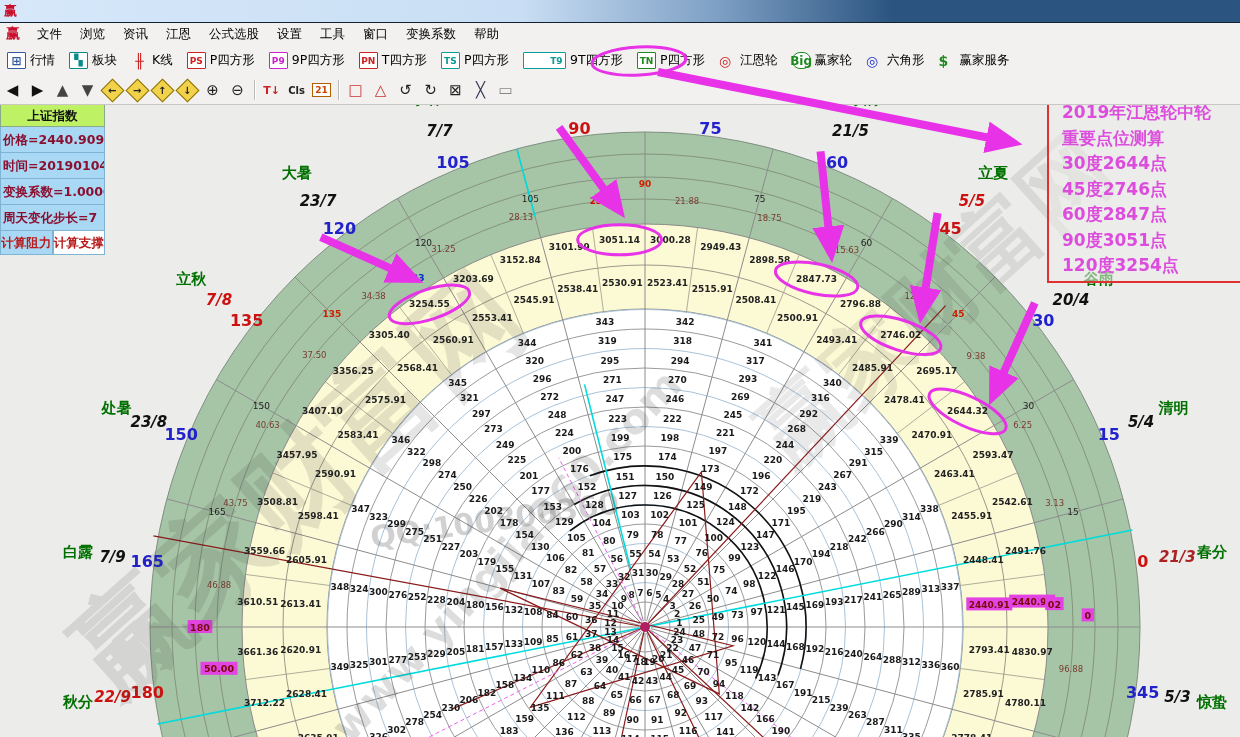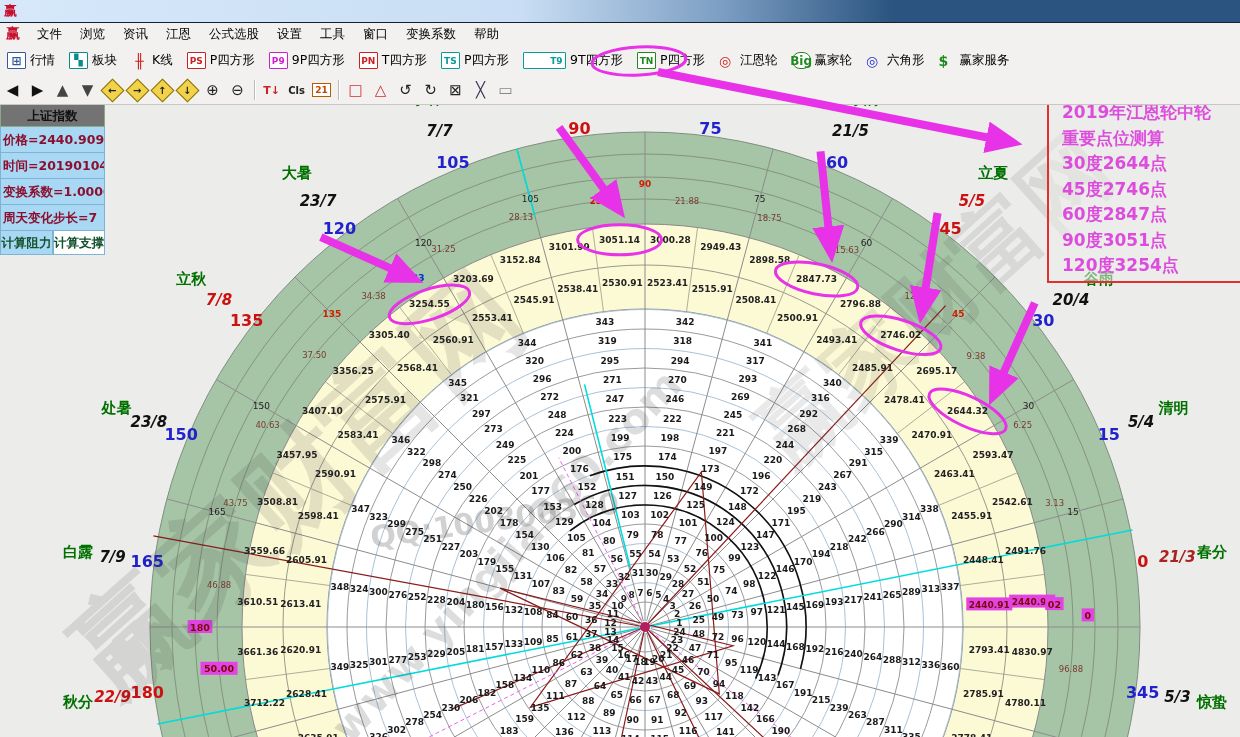--- a/index.html
+++ b/index.html
@@ -20,26 +20,26 @@
   .tb1-glyph{font-size:14px;font-weight:bold;border:none;background:transparent;width:17px;}
   #toolbar2{position:absolute;left:0;top:76px;width:1240px;height:28px;z-index:20;
     background:#f2f1ef;display:flex;align-items:center;border-bottom:1px solid #c8c7c5;}
   .tb2-item{width:25px;height:24px;display:flex;align-items:center;justify-content:center;
     font-size:15px;color:#222;}
   .tb2-sep{width:1px;height:20px;background:#bbb;margin:0 4px;box-shadow:1px 0 0 #fff;}
   .diamond{width:15px;height:15px;background:#f2d24a;border:1px solid #8a7410;transform:rotate(45deg);
     display:flex;align-items:center;justify-content:center;}
   .diamond span{transform:rotate(-45deg);font-size:10px;font-weight:bold;color:#222;}
   #infopanel{position:absolute;left:0;top:104px;width:105px;z-index:15;font-size:12.5px;}
-  #infopanel .hdr{background:#737373;border:1px solid #8aa98a;text-align:center;height:21px;
+  #infopanel .hdr{background:#bef264;border:1px solid #8aa98a;text-align:center;height:21px;
     line-height:21px;font-weight:bold;color:#111;}
   #infopanel .row{background:#a8d8f4;border:1px solid #7fb3d4;border-top:none;height:25px;
     line-height:25px;padding-left:2px;color:#8b1030;font-weight:bold;white-space:nowrap;overflow:hidden;}
   #infopanel .btns{display:flex;}
-  #infopanel .btn{height:23px;line-height:23px;text-align:right;color:#14532d;font-weight:bold;
+  #infopanel .btn{height:23px;line-height:23px;text-align:center;color:#b91c1c;font-weight:bold;
     border:1px solid #7fb3d4;border-top:none;flex:1;}
   #infopanel .btn.active{background:#a8d8f4;}
   #infopanel .btn.plain{background:#ffffff;}
   #wheel{position:absolute;left:0;top:0;z-index:1;}
   #overlay{position:absolute;left:0;top:0;z-index:30;pointer-events:none;}
   #annobox{position:absolute;left:1047px;top:88px;width:188px;height:181px;z-index:12;
     border:2px solid #e03030;background:rgba(236,236,234,0.55);padding:10px 0 0 13px;}
   #annobox .line{color:#dd4ddd;font-size:17px;font-weight:bold;line-height:25.5px;white-space:nowrap;}
 </style>
 </head>

